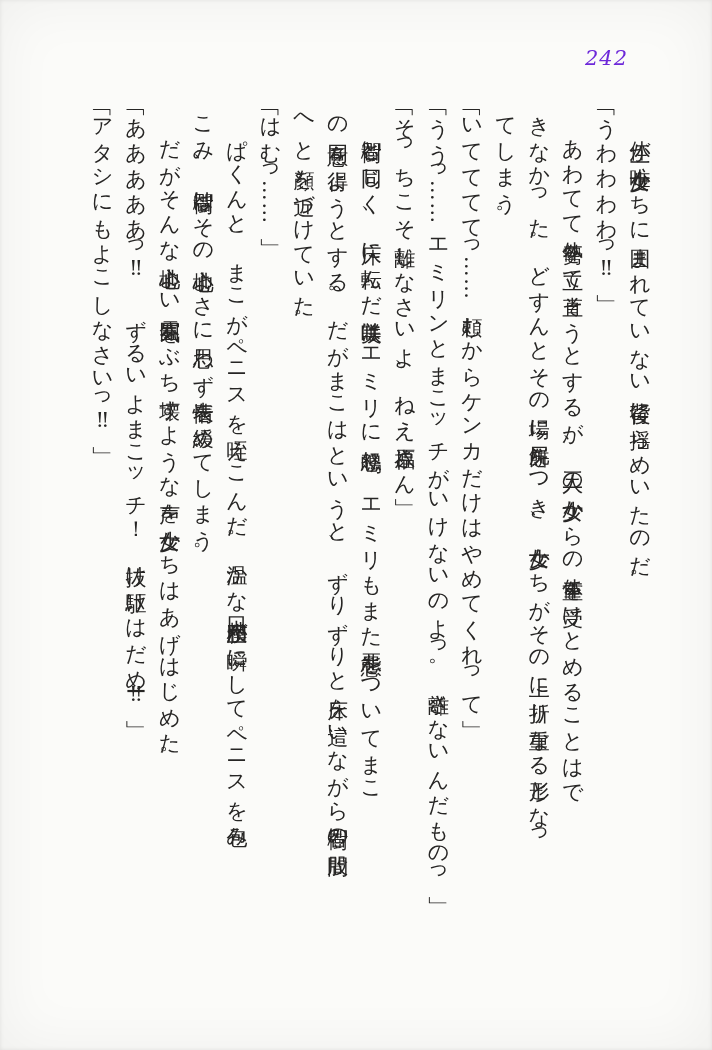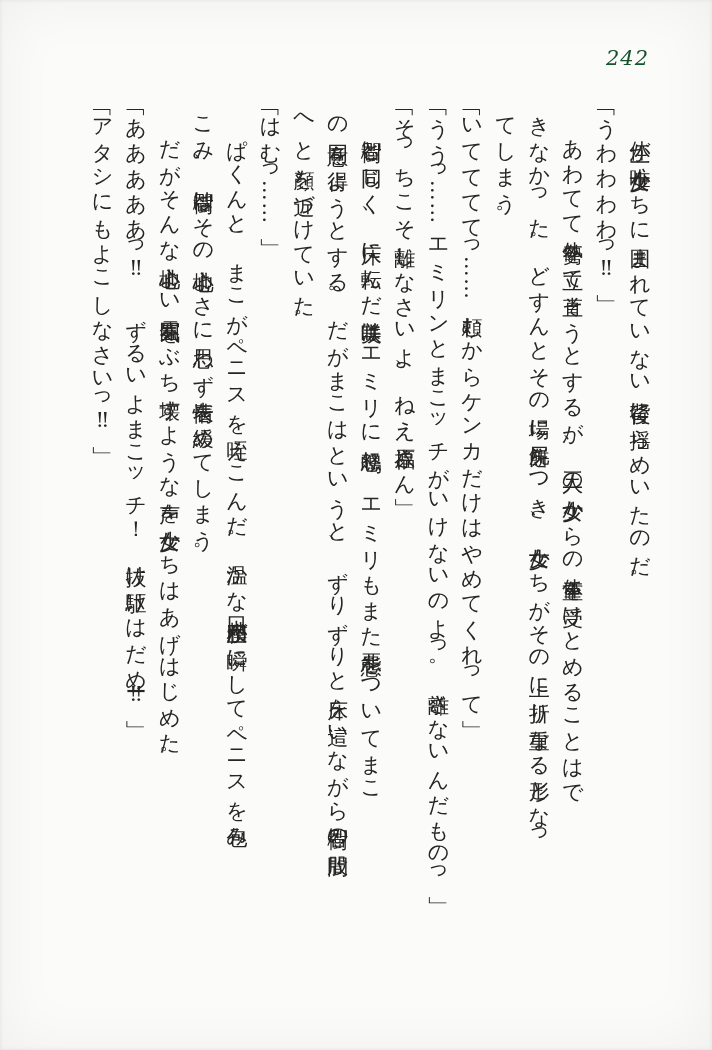--- a/index.html
+++ b/index.html
@@ -16,25 +16,25 @@
     background: #fbfbf9;
     box-shadow: inset 0 0 60px rgba(0,0,0,0.05), inset 0 0 4px rgba(0,0,0,0.08);
     overflow: hidden;
     font-family: "DejaVu Serif", "Liberation Serif", serif;
   }
   .page-number {
     position: absolute;
     top: 46px;
     left: 585px;
     width: 64px;
-    text-align: right;
+    text-align: left;
     font-style: italic;
     font-size: 21px;
     letter-spacing: 1px;
-    color: #14532d;
+    color: #6d28d9;
   }
   .text-block {
     position: absolute;
     top: 102px;
     right: 56px;
     height: 864px;
     writing-mode: vertical-rl;
     text-orientation: mixed;
     font-size: 21px;
     letter-spacing: 1.35px;

